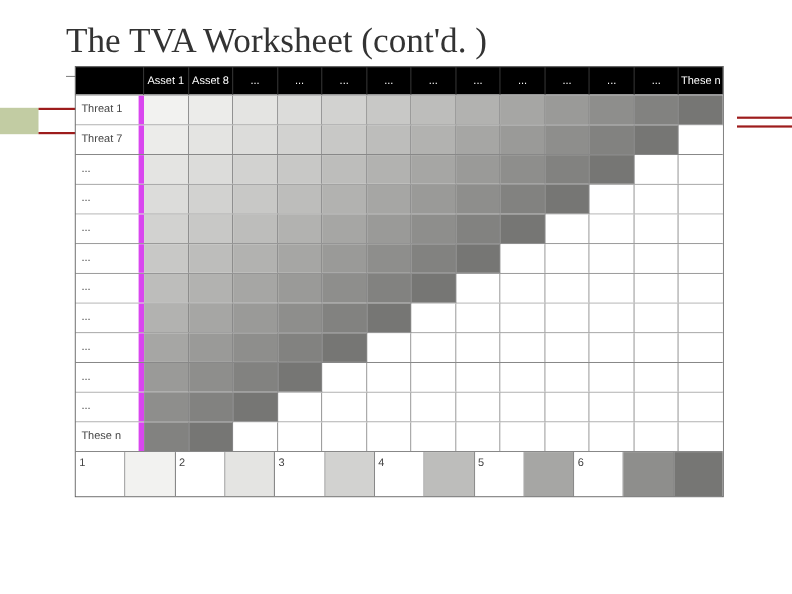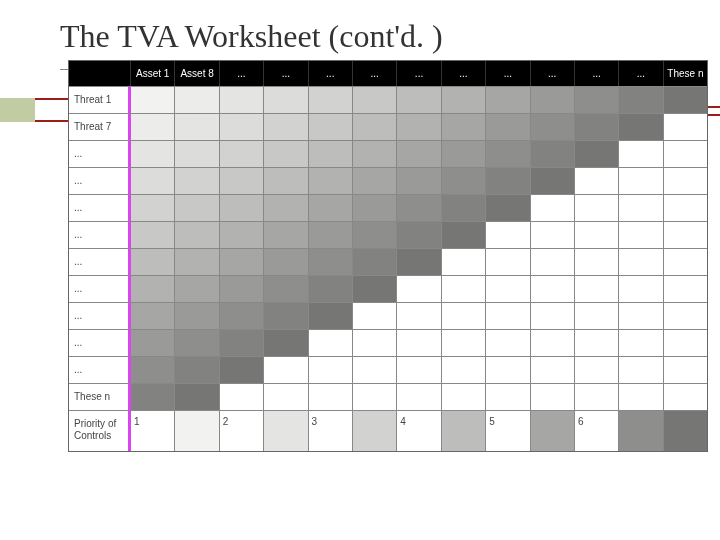--- a/index.html
+++ b/index.html
@@ -47,21 +47,21 @@
     right: 0;
     width: 50px;
     height: 10px;
     border-top: 2px solid #9d1c1c;
     border-bottom: 2px solid #9d1c1c;
   }
   .sheet {
     position: absolute;
     top: 60px;
     left: 68px;
-    width: 640px;
+    width: 590px;
     font-family: Arial, Helvetica, sans-serif;
     font-size: 11px;
     color: #444;
     border: 1px solid #666;
   }
   .hdr {
     display: flex;
     background: #000;
     color: #fff;
     font-size: 10px;
@@ -81,21 +81,21 @@
   }
   .hdr .col:last-child { border-right: none; }
   .row {
     display: flex;
     background: #fff;
     border-top: 1px solid #888;
   }
   .row .rowlabel {
     width: 62px;
     flex-shrink: 0;
-    border-right: 3px solid #d946ef;
+    border-right: 5px solid #d946ef;
     padding: 7px 5px;
     font-size: 10px;
     background: #fff;
   }
   .row .cell {
     flex: 1;
     border-right: 1px solid #888;
     height: 26px;
     min-width: 0;
     position: relative;
@@ -326,21 +326,20 @@
       <div class="cell" style="background: rgb(255, 255, 255);"></div>
       <div class="cell" style="background: rgb(255, 255, 255);"></div>
       <div class="cell" style="background: rgb(255, 255, 255);"></div>
       <div class="cell" style="background: rgb(255, 255, 255);"></div>
       <div class="cell" style="background: rgb(255, 255, 255);"></div>
       <div class="cell" style="background: rgb(255, 255, 255);"></div>
       <div class="cell" style="background: rgb(255, 255, 255);"></div>
       <div class="cell" style="background: rgb(255, 255, 255);"></div>
     </div>
     <div class="row prio-row">
-      <div class="rowlabel">Priority of Controls</div>
       <div class="cell" style="background: rgb(255, 255, 255);">1</div>
       <div class="cell" style="background: rgb(242, 242, 240);"></div>
       <div class="cell" style="background: rgb(255, 255, 255);">2</div>
       <div class="cell" style="background: rgb(228, 228, 226);"></div>
       <div class="cell" style="background: rgb(255, 255, 255);">3</div>
       <div class="cell" style="background: rgb(210, 210, 208);"></div>
       <div class="cell" style="background: rgb(255, 255, 255);">4</div>
       <div class="cell" style="background: rgb(189, 189, 187);"></div>
       <div class="cell" style="background: rgb(255, 255, 255);">5</div>
       <div class="cell" style="background: rgb(166, 166, 164);"></div>

